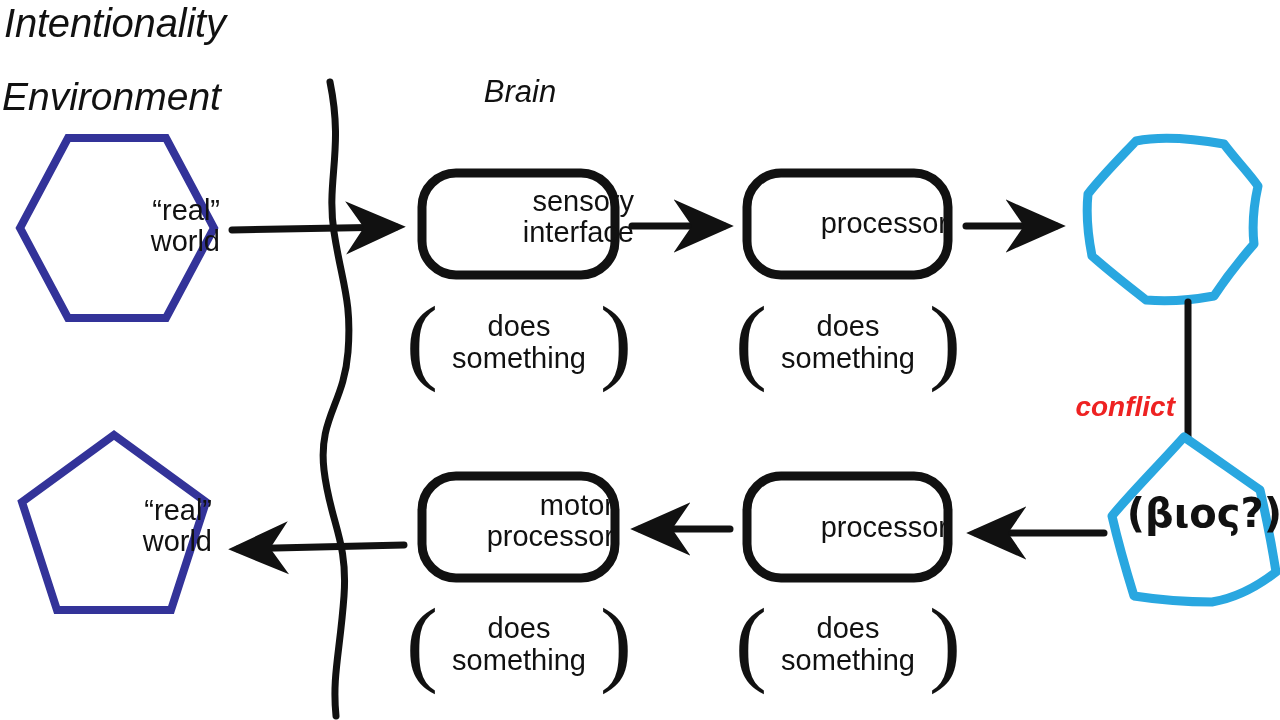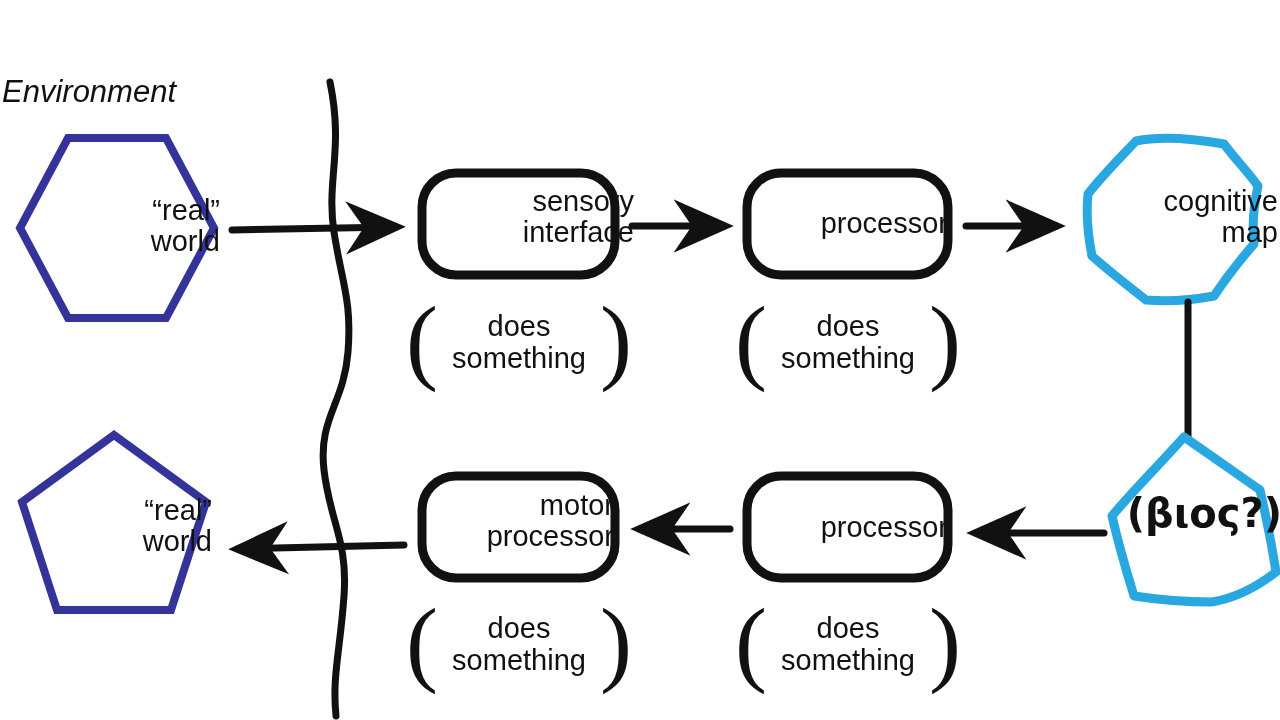--- a/index.html
+++ b/index.html
@@ -44,21 +44,21 @@
     text-align: left;
     font-size: 40px;
     font-style: italic;
     letter-spacing: -0.2px;
   }
   #label-environment {
     left: 2px;
     top: 76px;
     width: 280px;
     text-align: left;
-    font-size: 31px;
+    font-size: 39px;
     font-style: italic;
   }
   #label-brain {
     left: 400px;
     top: 76px;
     width: 240px;
     text-align: center;
     font-size: 31px;
     font-style: italic;
   }
@@ -173,45 +173,46 @@
 
     <line x1="966" y1="226" x2="1056" y2="226" stroke="#111111" stroke-width="7" stroke-linecap="round" marker-end="url(#arrowhead)"></line>
 
     <line x1="1104" y1="533" x2="976" y2="533" stroke="#111111" stroke-width="7" stroke-linecap="round" marker-end="url(#arrowhead)"></line>
 
     <line x1="730" y1="529" x2="640" y2="529" stroke="#111111" stroke-width="7" stroke-linecap="round" marker-end="url(#arrowhead)"></line>
 
     <line x1="404" y1="545" x2="238" y2="549" stroke="#111111" stroke-width="7" stroke-linecap="round" marker-end="url(#arrowhead)"></line>
   </svg>
 
+  <div class="txt" id="title-intentionality">Intentionality</div>
 
   <div class="txt" id="label-environment">Environment</div>
 
+  <div class="txt" id="label-brain">Brain</div>
 
   <div class="txt node-label" id="label-real-world-top">“real”
 world</div>
 
   <div class="txt node-label" id="label-real-world-bottom">“real”
 world</div>
 
   <div class="txt node-label" id="label-sensory">sensory
 interface</div>
 
   <div class="txt node-label" id="label-processor-top">processor</div>
 
-  <div class="txt node-label" id="label-cognitive-map">cognitive
-map</div>
 
   <div class="txt node-label" id="label-motor">motor
 processor</div>
 
   <div class="txt node-label" id="label-processor-bottom">processor</div>
 
   <div class="txt" id="label-bios">(βιος?)</div>
 
+  <div class="txt" id="label-conflict">conflict</div>
 
   <div class="annot" id="annot-sensory">
     <span class="paren left">(</span>
     <span class="annot-text">does
 something</span>
     <span class="paren right">)</span>
   </div>
 
   <div class="annot" id="annot-proc-top">
     <span class="paren left">(</span>

